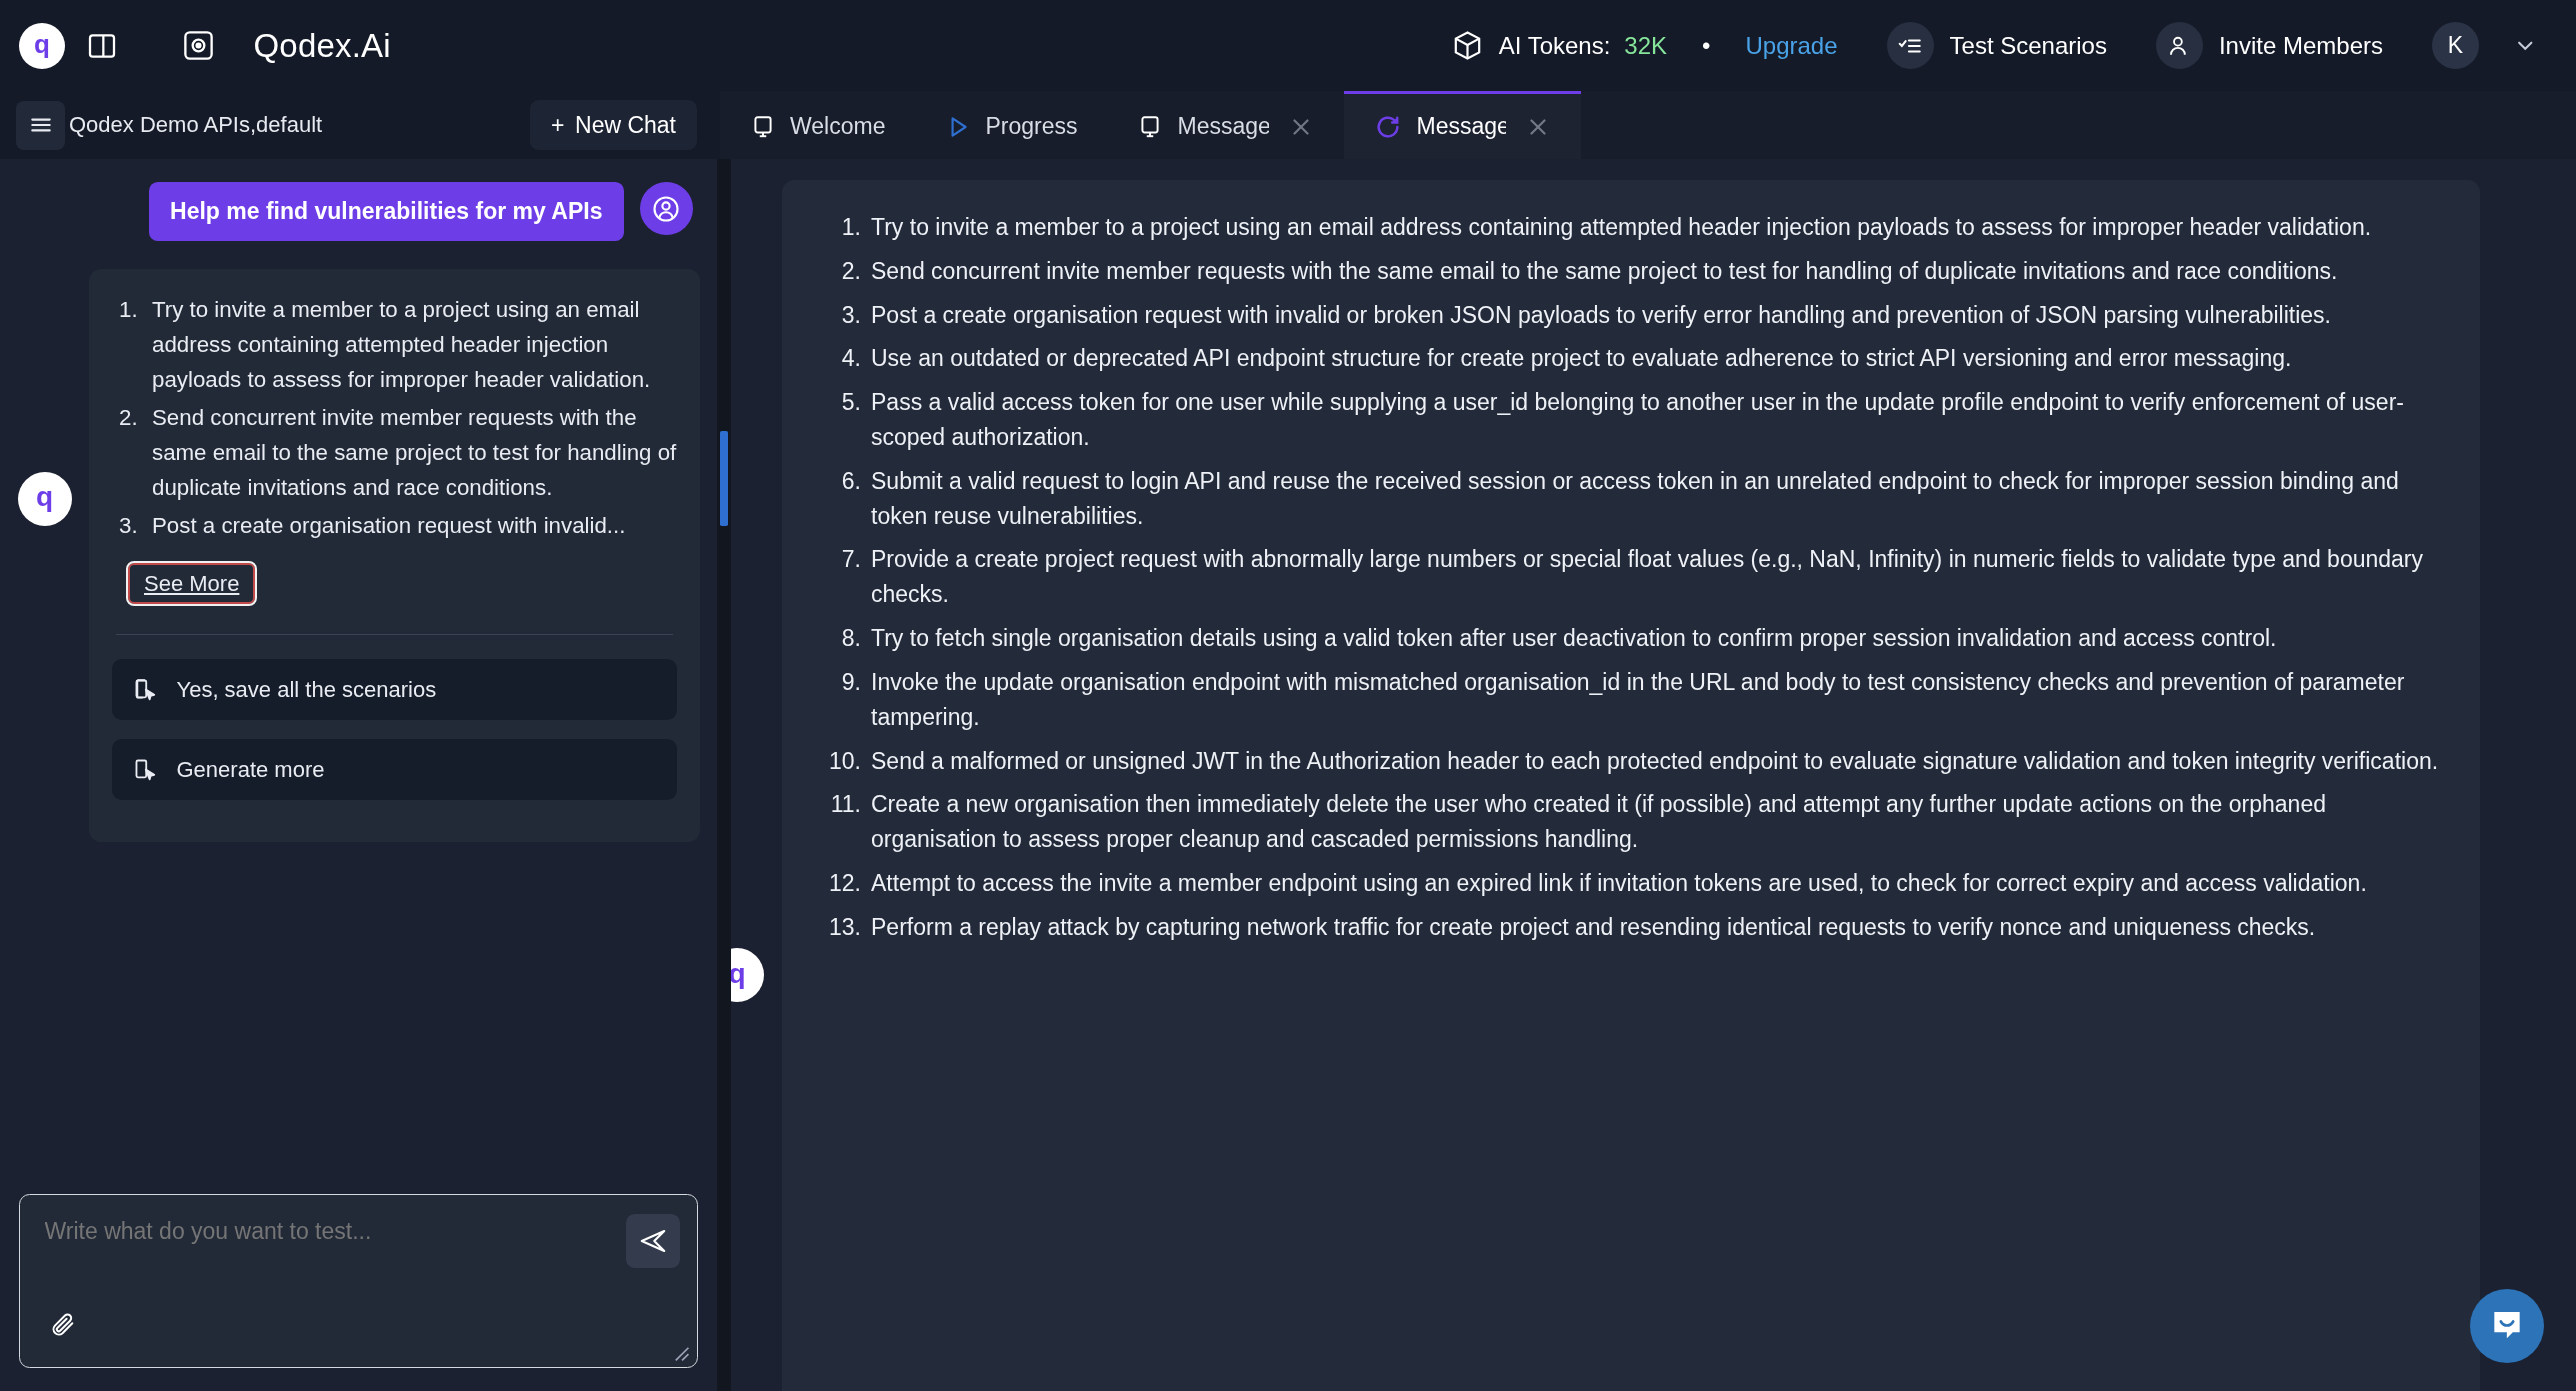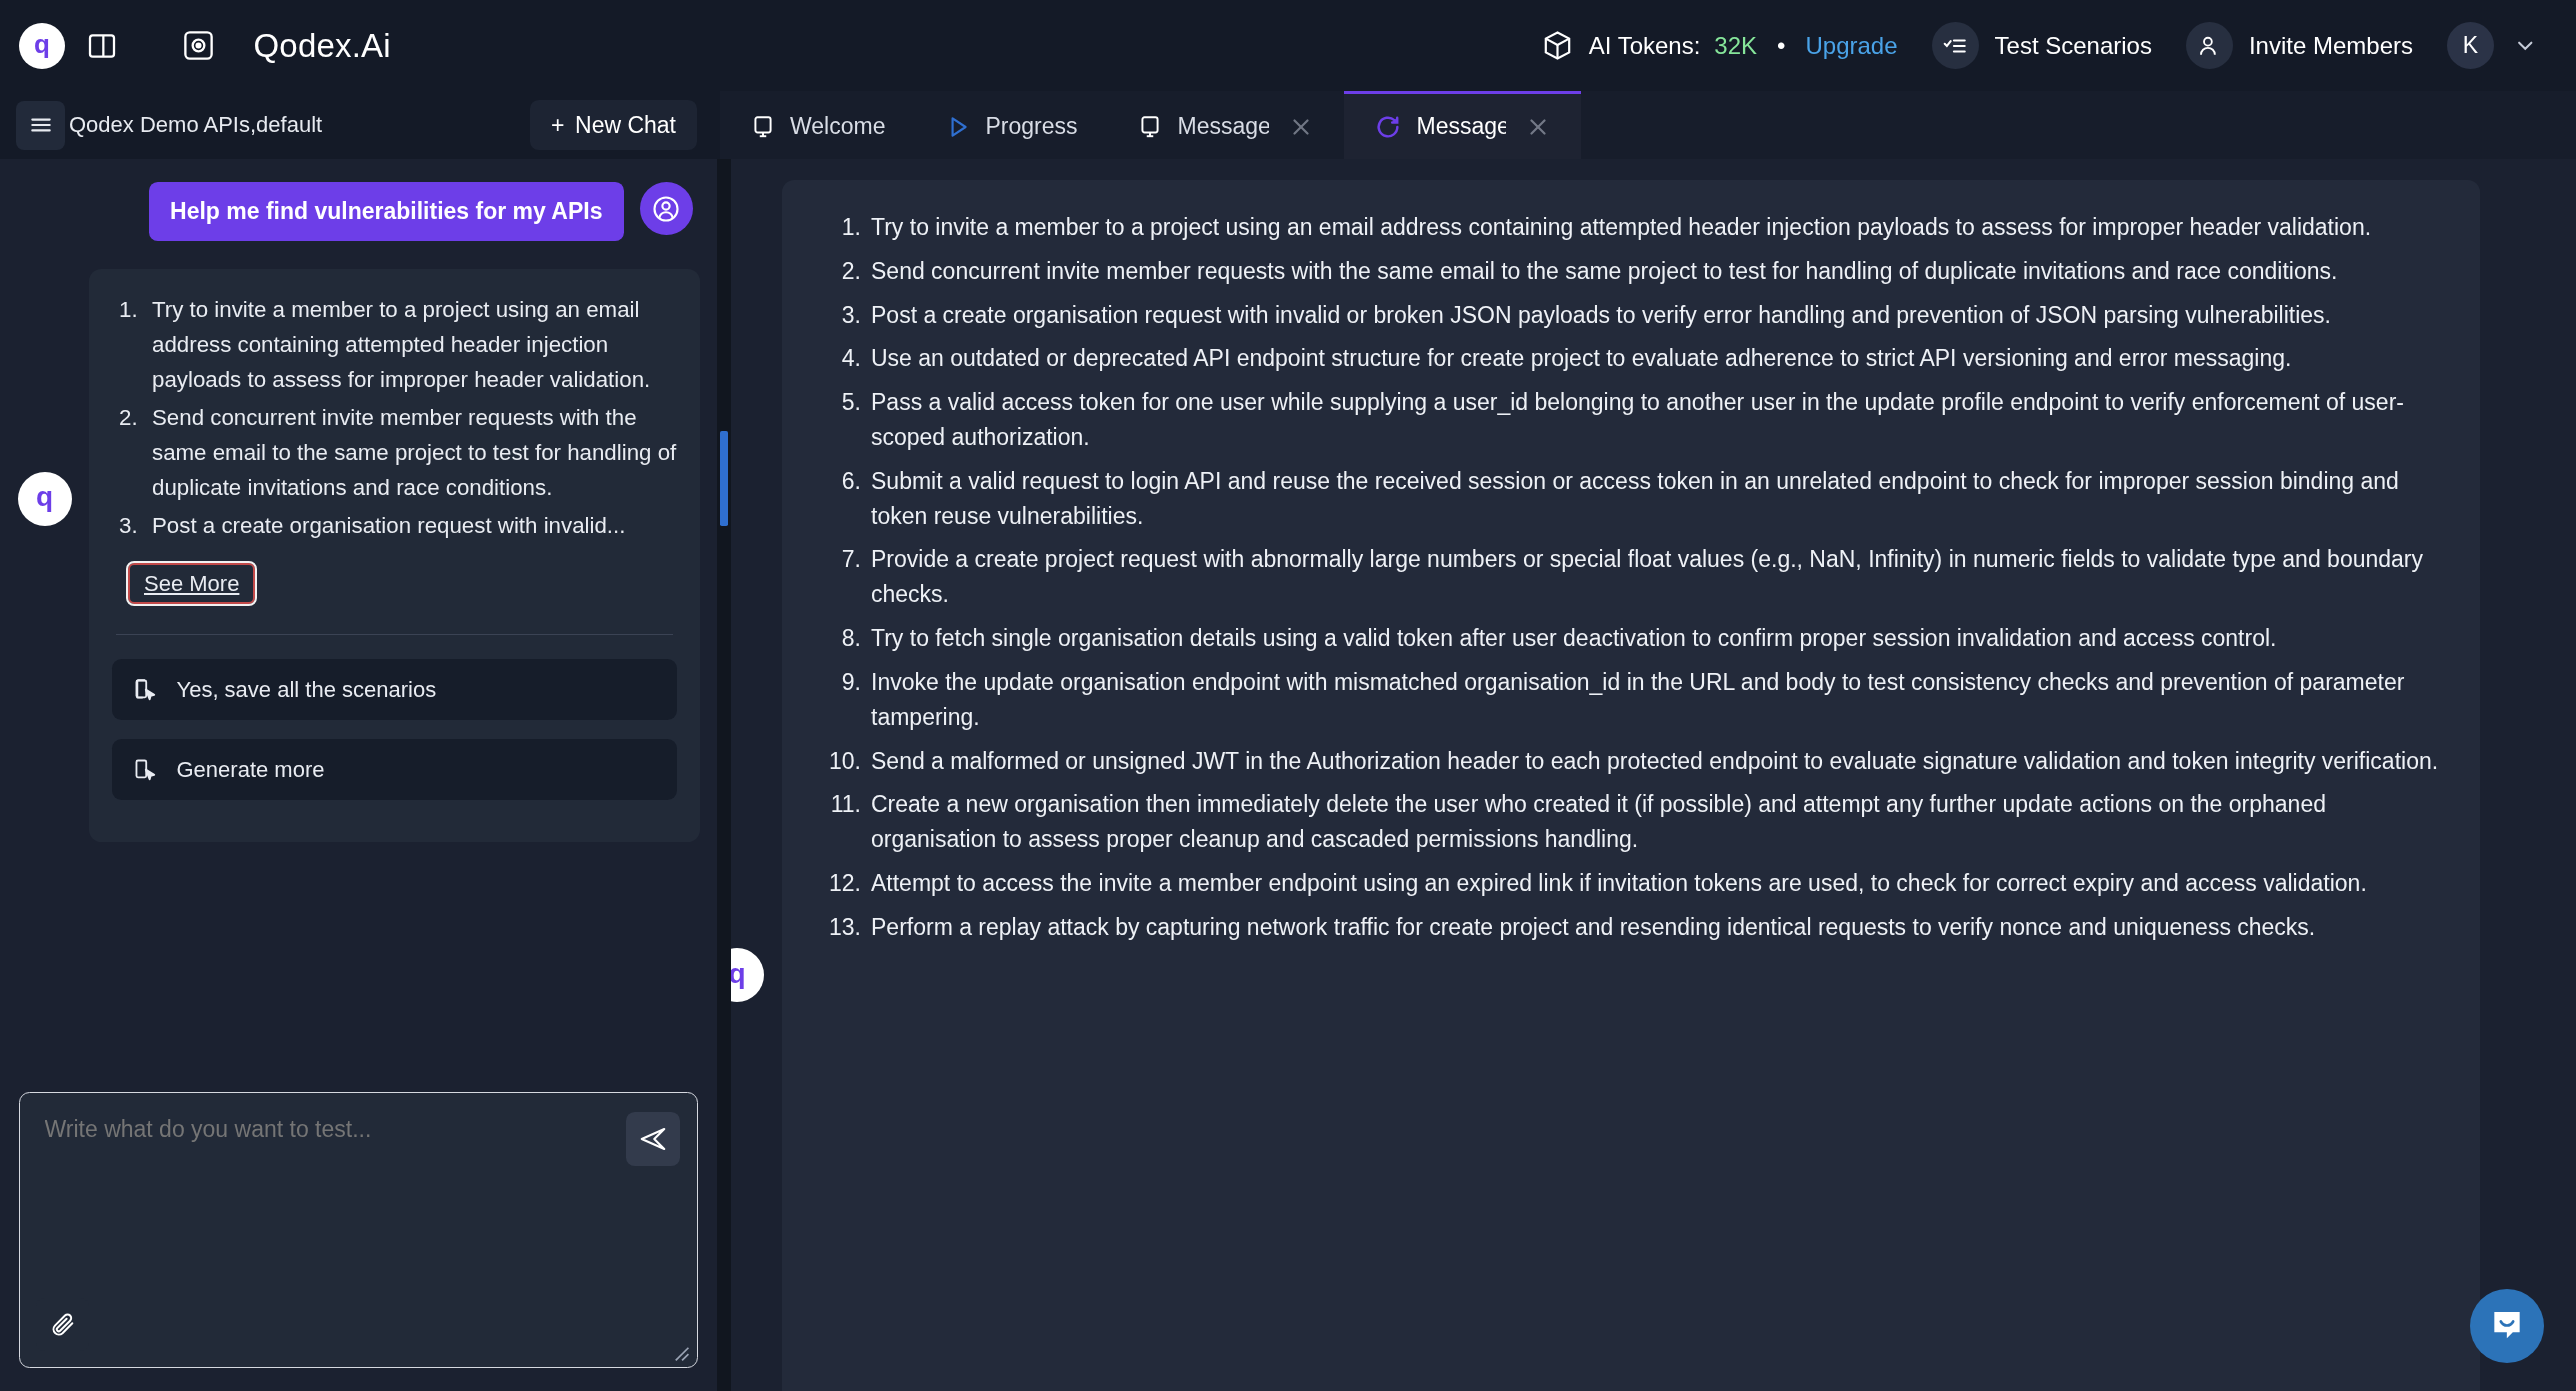--- a/index.html
+++ b/index.html
@@ -28,21 +28,21 @@
   }
   .icon-btn { display: flex; align-items: center; justify-content: center; cursor: pointer; }
   .panel-toggle { width: 35px; height: 35px; }
   .brand-sep { width: 23px; }
   .brand-title {
     font-size: 33px; font-weight: 400; color: #ffffff; letter-spacing: 0.2px;
   }
   .brand-icon-sq { width: 37px; height: 37px; margin-right: 17.5px; }
 
   .topbar-right {
-    margin-left: auto; display: flex; align-items: center; gap: 1px;
+    margin-left: auto; display: flex; align-items: center; gap: 16px;
   }
   .token-box {
     display: flex; align-items: center; gap: 14px;
     font-size: 24px; color: #ffffff;
   }
   .token-sq { width: 35px; height: 35px; }
   .token-val { color: #86e59a; }
   .dot-sep { color: #ffffff; font-size: 24px; margin: 0 19px; }
   .upgrade { color: #4aa3e8; font-size: 24px; cursor: pointer; }
   .pill-btn {
@@ -159,21 +159,21 @@
   .action-btn {
     display: flex; align-items: flex-start; gap: 17.5px;
     background: #161d2a; border-radius: 9.6px;
     padding: 17.5px 21px; margin-bottom: 19px;
     font-size: 22px; color: #e9ecf2; cursor: pointer;
   }
 
   .composer-wrap { padding: 16px 19px 23px 19px; }
   .composer {
     position: relative; border: 1.8px solid #d6d9e0; border-radius: 10.5px;
-    background: #222a38; height: 276px; padding: 23px 24.5px;
+    background: #222a38; height: 174px; padding: 23px 24.5px;
   }
   .composer .ph {
     font-size: 23px; color: #8e96a8; background: transparent; border: 0;
     width: calc(100% - 96px); outline: none; font-family: inherit;
   }
   .send-btn {
     position: absolute; right: 17.5px; top: 19px;
     width: 54px; height: 54px; border-radius: 8.8px;
     background: #333b4c; display: flex; align-items: center; justify-content: center;
     cursor: pointer;

